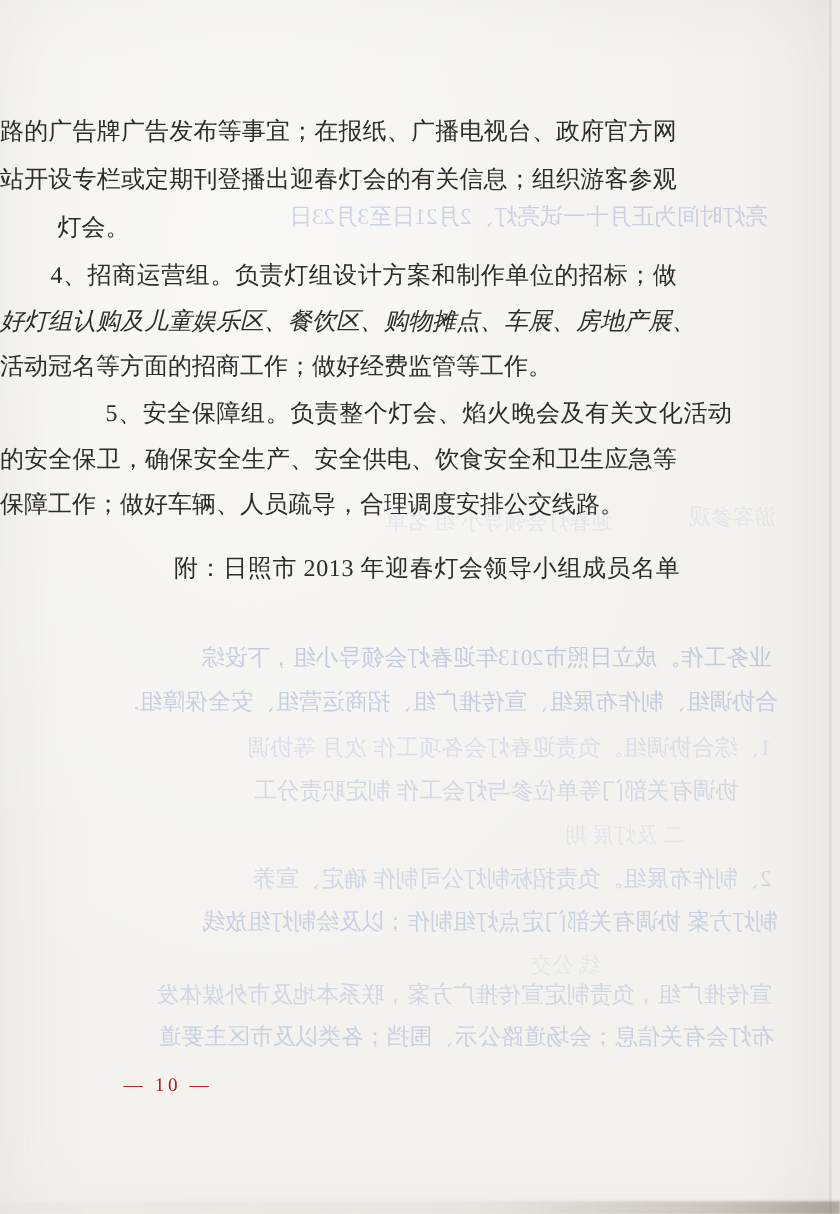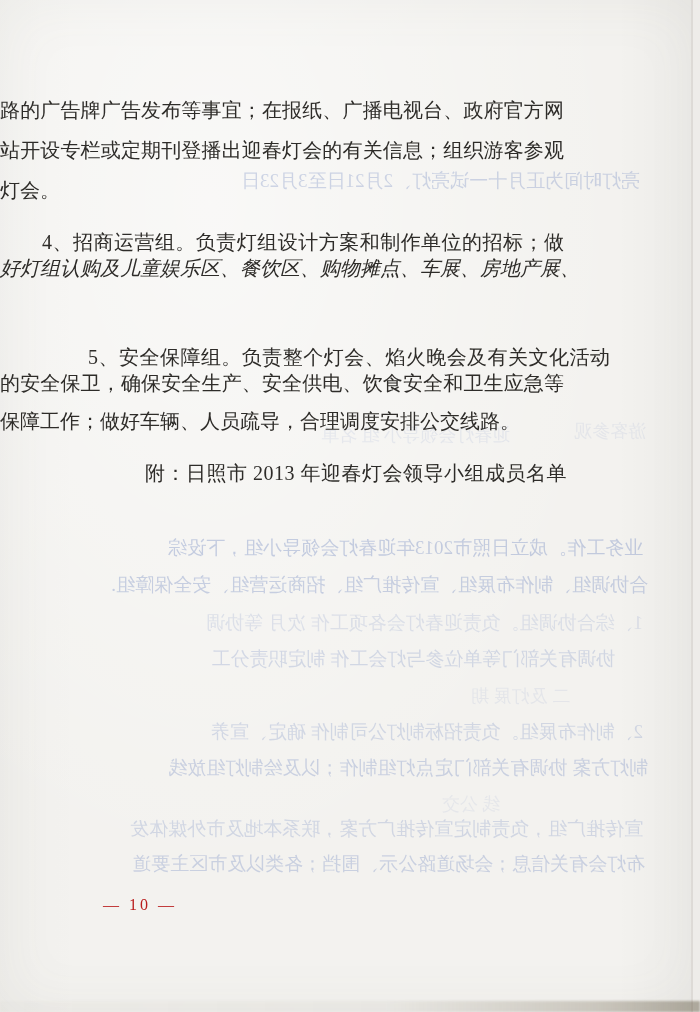--- a/index.html
+++ b/index.html
@@ -26,21 +26,21 @@
     width: 564px;
     font-size: 20px;
     line-height: 30px;
     color: #2e2c29;
     text-align: justify;
     text-align-last: justify;
     letter-spacing: 0px;
     white-space: nowrap;
   }
   .line.end { text-align-last: left; white-space: normal; }
-  .line.indent { text-indent: 42px; margin-top: 12px; }
+  .line.indent { text-indent: 42px; }
   .attachment {
     position: absolute;
     left: 145px; top: 460px;
     font-size: 20px;
     color: #2e2c29;
     letter-spacing: 0.5px;
     white-space: nowrap;
   }
   .page-number {
     position: absolute;
@@ -97,24 +97,25 @@
       <div class="bleed-line" style="top: 684px; left: 170px; width: 400px; opacity: 0.12; font-size: 18px;">二 及灯展 期</div>
       <div class="bleed-line" style="top: 719px; left: 95px; width: 548px; opacity: 0.28; font-size: 19px;">2、制作布展组。负责招标制灯公司制作 确定、宣养</div>
       <div class="bleed-line" style="top: 755px; left: 88px; width: 560px; opacity: 0.34; font-size: 19px;">制灯方案 协调有关部门定点灯组制作；以及绘制灯组放线</div>
       <div class="bleed-line" style="top: 792px; left: 300px; width: 200px; opacity: 0.11; font-size: 18px;">线 公交</div>
       <div class="bleed-line" style="top: 816px; left: 95px; width: 548px; opacity: 0.28; font-size: 19px;">宣传推广组，负责制定宣传推广方案，联系本地及市外媒体发</div>
       <div class="bleed-line" style="top: 851px; left: 60px; width: 585px; opacity: 0.34; font-size: 19px;">布灯会有关信息；会场道路公示、围挡；各类以及市区主要道</div>
     </div>
 
   <div class="line" style="top:95px;">路的广告牌广告发布等事宜；在报纸、广播电视台、政府官方网</div>
   <div class="line" style="top:135px;">站开设专栏或定期刊登播出迎春灯会的有关信息；组织游客参观</div>
-  <div class="line end" style="top:175px;">灯会。</div>
+  <div class="line end" style="top:175px;padding-left:48px;">灯会。</div>
 
   <div class="line indent" style="top:215px;">4、招商运营组。负责灯组设计方案和制作单位的招标；做</div>
   <div class="line" style="top:253px;font-style:italic;">好灯组认购及儿童娱乐区、餐饮区、购物摊点、车展、房地产展、</div>
+  <div class="line end" style="top:291px;">活动冠名等方面的招商工作；做好经费监管等工作。</div>
 
   <div class="line indent" style="top:330px;padding-left:46px;">5、安全保障组。负责整个灯会、焰火晚会及有关文化活动</div>
   <div class="line" style="top:368px;">的安全保卫，确保安全生产、安全供电、饮食安全和卫生应急等</div>
   <div class="line end" style="top:406px;">保障工作；做好车辆、人员疏导，合理调度安排公交线路。</div>
 
   <div class="attachment">附：日照市 2013 年迎春灯会领导小组成员名单</div>
 
   <div class="page-number">— 10 —</div>
 
   <div class="edge-right-strip"></div>

